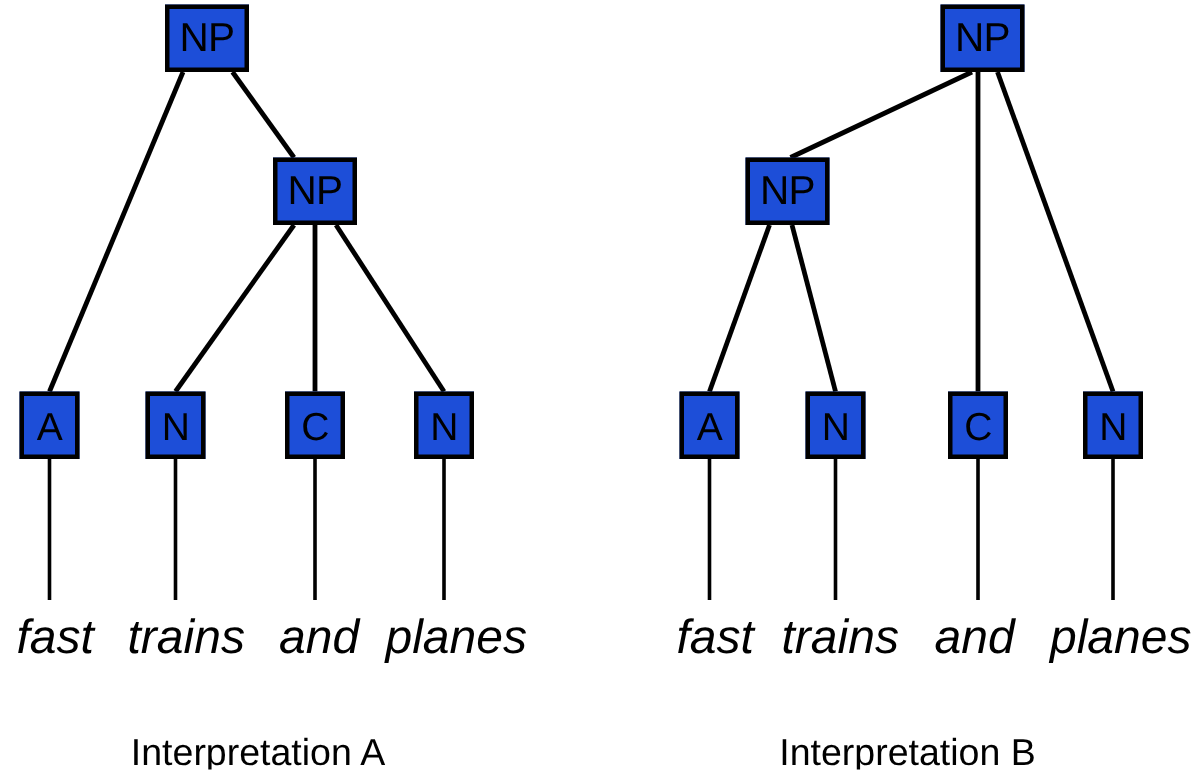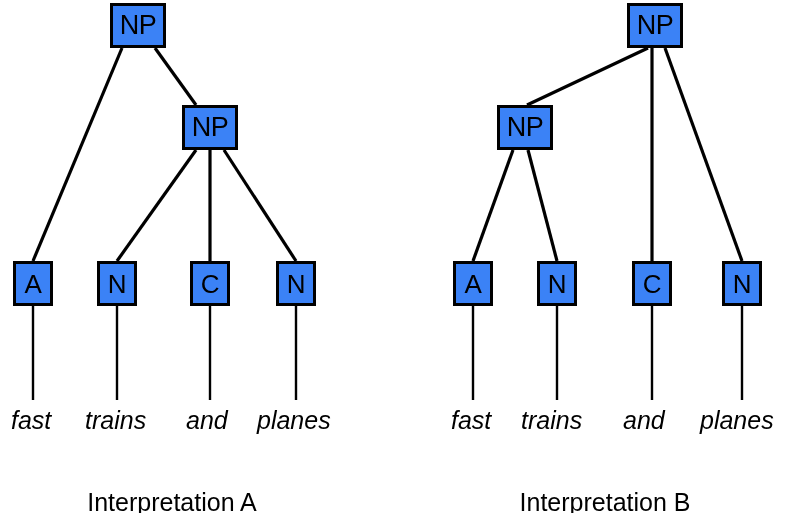--- a/index.html
+++ b/index.html
@@ -27,38 +27,38 @@
     left: 0;
     top: 0;
     width: 800px;
     height: 513px;
     pointer-events: none;
   }
   .node-box {
     position: absolute;
     box-sizing: border-box;
     border: 3px solid #000000;
-    background: #3b82f6;
+    background: #1d4ed8;
     display: flex;
     align-items: center;
     justify-content: center;
     font-family: "Liberation Sans", sans-serif;
     font-size: 27px;
     line-height: 1;
     color: #000000;
     letter-spacing: -0.5px;
   }
   .node-box.leaf {
     font-size: 26px;
   }
   .word-label {
     position: absolute;
     font-family: "Liberation Sans", sans-serif;
     font-style: italic;
-    font-size: 25px;
+    font-size: 32px;
     line-height: 1;
     color: #000000;
     white-space: nowrap;
   }
   .caption {
     position: absolute;
     font-family: "Liberation Sans", sans-serif;
     font-size: 25px;
     line-height: 1;
     color: #000000;

